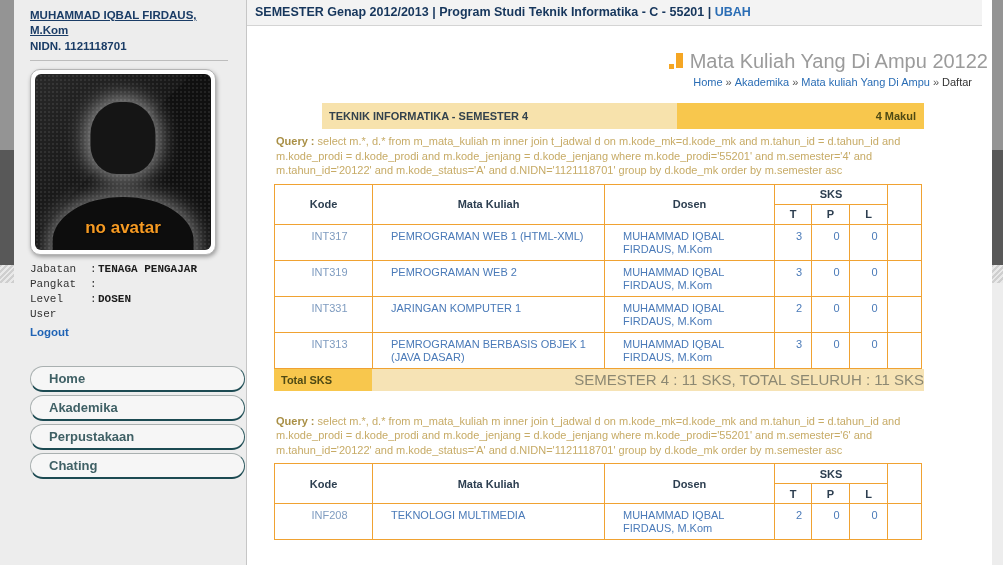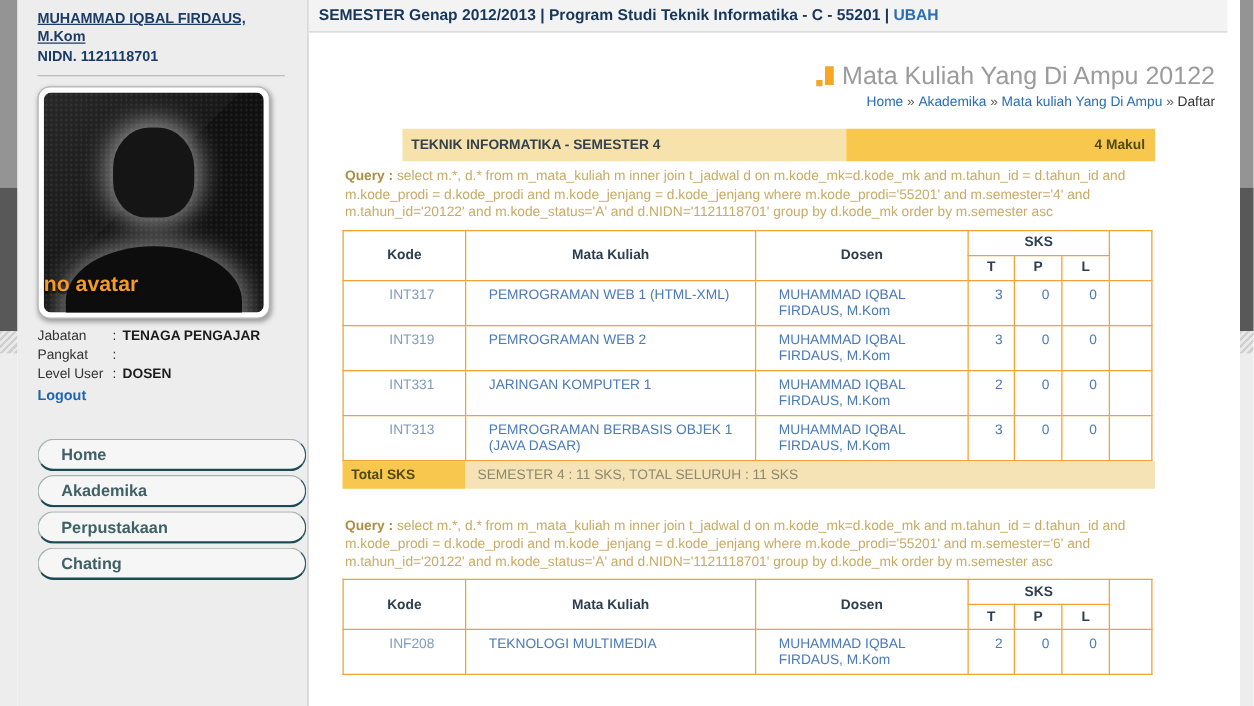--- a/index.html
+++ b/index.html
@@ -25,38 +25,38 @@
   .avatar-img { position:relative; width:100%; height:100%; border-radius:6px; overflow:hidden;
     background:
       linear-gradient(135deg, rgba(255,255,255,.10) 0%, rgba(255,255,255,.03) 44%, rgba(255,255,255,0) 45%),
       radial-gradient(rgba(255,255,255,.08) 1px, rgba(0,0,0,0) 1px),
       #101010;
     background-size:auto, 4px 4px, auto; }
   .avatar-head { position:absolute; left:50%; top:16%; width:37%; height:41%; transform:translateX(-50%);
     background:#151515; border-radius:45% 45% 40% 40%; box-shadow:0 0 20px 5px rgba(255,255,255,.50); }
   .avatar-shoulders { position:absolute; left:50%; bottom:-20%; width:80%; height:50%; transform:translateX(-50%);
     background:#0d0d0d; border-radius:50% 50% 0 0; box-shadow:0 0 20px 5px rgba(255,255,255,.42); }
-  .avatar-label { position:absolute; bottom:7%; width:100%; color:#f59a23; font-weight:bold; font-size:17px; text-shadow:0 1px 2px #000; }
-
-  .profile-info { margin-top:7px; font-size:11px; color:#333; }
+  .avatar-label { position:absolute; bottom:7%; width:100%; text-align:center; color:#f59a23; font-weight:bold; font-size:17px; text-shadow:0 1px 2px #000; }
+
+  .profile-info { margin-top:7px; font-size:11px; color:#333;font-family:Liberation Mono, monospace; }
   .info-row { display:flex; line-height:15px; }
   .info-label { width:60px; }
   .info-colon { width:8px; }
   .info-value { font-weight:bold; color:#1c1c1c; }
   .logout-link { display:inline-block; margin-top:2px; color:#1f63b5; font-size:11.5px; font-weight:bold; cursor:pointer; }
 
   .side-menu { margin-top:26px; width:215px; }
   .menu-pill { height:26px; margin-bottom:3px; background:#f6f6f6; border:1px solid #a9b0b0; border-bottom:2px solid #1c4a52; border-right:1.5px solid #2e5a60; border-radius:15px; line-height:23px; padding-left:18px; font-size:13px; font-weight:bold; color:#3f6065; cursor:pointer; }
 
   
   .main { flex:1 1 auto; background:#ffffff; min-width:0; }
   .top-strip { height:26px; background:#f3f3f3; border-bottom:1px solid #d4d4d4; margin-right:10px; line-height:25px; padding-left:8px; font-size:12.5px; font-weight:bold; color:#16365c; }
   .top-strip .ubah-link { color:#2a6db5; cursor:pointer; text-decoration:none; }
 
-  .title-row { margin-top:24px; padding-right:20px; display:flex; justify-content:flex-end; align-items:center; gap:7px; }
+  .title-row { margin-top:24px; padding-right:4px; display:flex; justify-content:flex-end; align-items:center; gap:7px; }
   .title-icon { position:relative; width:14px; height:17px; flex:0 0 auto; }
   .title-icon .sq-small { position:absolute; left:0; bottom:1px; width:5px; height:5px; background:#f5a623; }
   .title-icon .sq-tall { position:absolute; right:0; top:0; width:7px; height:15px; background:#f5a623; }
   .page-title { font-size:20px; color:#9b9b9b; }
 
   .breadcrumb { margin-top:3px; padding-right:20px; text-align:right; font-size:11px; color:#555; }
   .breadcrumb .crumb-link { color:#2a6db5; cursor:pointer; }
   .breadcrumb .crumb-sep { color:#555; margin:0 3px; }
   .breadcrumb .crumb-current { color:#333; }
 
@@ -71,21 +71,21 @@
   table.course-table { border-collapse:collapse; table-layout:fixed; width:647px; }
   .course-table th, .course-table td { border:1px solid #f0a232; font-size:11px; overflow:hidden; }
   .course-table th { color:#2c3e50; font-weight:bold; text-align:center; height:20px; background:#fff; }
   .course-table td { color:#4a7ab8; vertical-align:top; padding:5px 6px 4px 18px; line-height:13px; }
   .course-table td.c-kode { color:#7f9cc0; text-align:center; }
   .course-table td.c-num { text-align:center; }
   .course-table tr.data-row td { height:32px; }
 
   .total-row { display:flex; height:22px; }
   .total-label { width:98px; background:#f8c74d; font-size:11px; font-weight:bold; color:#4f4a14; line-height:22px; padding-left:7px; }
-  .total-text { flex:1; background:#f6e3b5; font-size:11px; color:#8c8872; line-height:22px; padding-left:10px; }
+  .total-text { flex:1; background:#f6e3b5; font-size:15px; color:#8c8872; line-height:22px; padding-left:10px;text-align:right; }
 </style>
 </head>
 <body>
 
 <div class="edge-rail rail-left">
   <div class="rail-seg-top"></div>
   <div class="rail-seg-dark"></div>
   <div class="rail-seg-hatch"></div>
   <div class="rail-seg-light"></div>
 </div>

